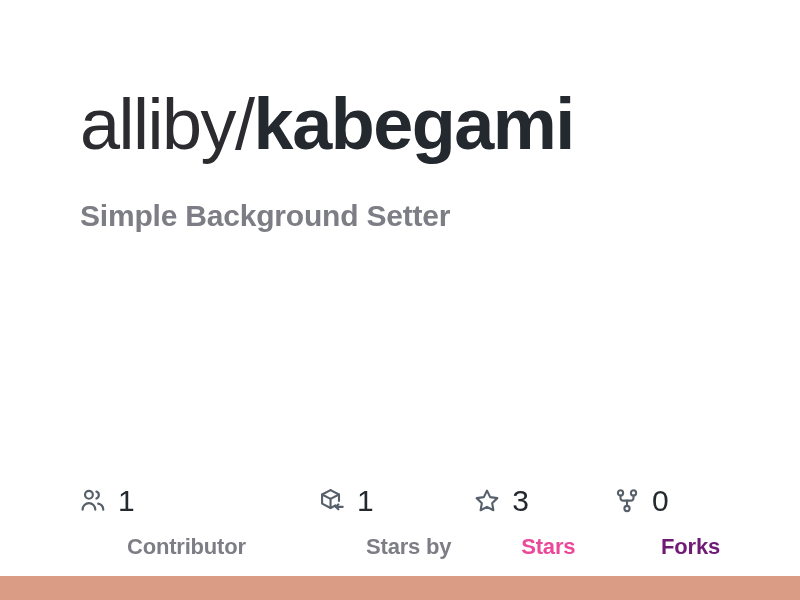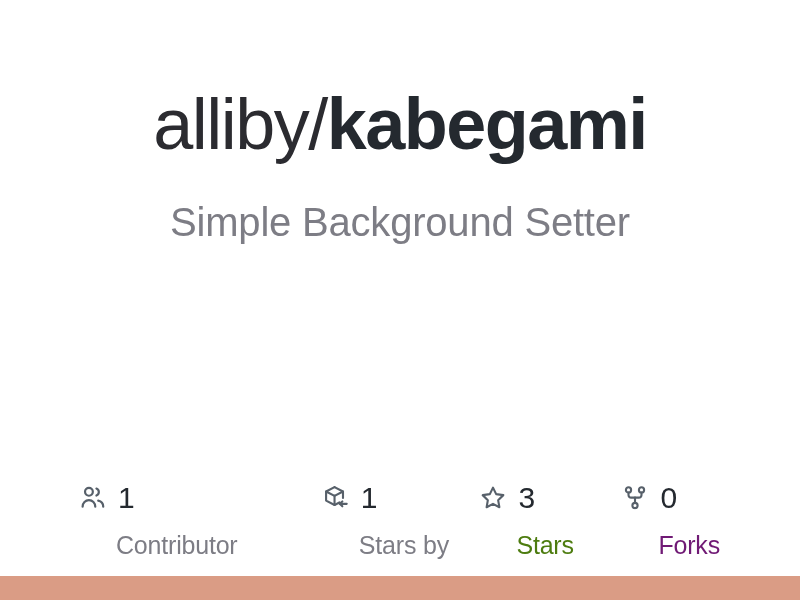--- a/index.html
+++ b/index.html
@@ -19,21 +19,20 @@
     position: absolute;
     left: 0;
     top: 0;
     width: 800px;
     height: 600px;
     background: #ffffff;
     box-sizing: border-box;
     padding: 0 80px;
     display: flex;
     flex-direction: column;
-    text-align: center;
   }
 
   .title-block {
     margin-top: 88px;
   }
 
   .repo-title {
     font-size: 72px;
     line-height: 1.0;
     color: #2b2b30;
@@ -51,24 +50,24 @@
     color: #2b2b30;
   }
   .repo-name {
     font-weight: 700;
     color: #24292f;
   }
 
   .repo-description {
     margin: 0;
     margin-top: 38px;
-    font-size: 40px;
+    font-size: 30px;
     line-height: 1.2;
     color: #7d7d85;
-    font-weight: 400;
+    font-weight: 700;
     letter-spacing: -0.2px;
     white-space: nowrap;
   }
 
   .spacer {
     flex: 1 1 auto;
   }
 
   .stats-row {
     display: flex;
@@ -108,26 +107,26 @@
   }
 
   .stat-value {
     font-size: 30px;
     line-height: 1;
     color: #24292f;
     font-weight: 400;
   }
 
   .stat-label {
-    font-size: 25px;
+    font-size: 22px;
     line-height: 1;
     color: #7d7d85;
-    font-weight: 400;
+    font-weight: 700;
     margin-top: 15px;
-    margin-left: 36px;
+    margin-left: 47px;
     white-space: nowrap;
     letter-spacing: -0.2px;
   }
 
   .accent-bar {
     position: absolute;
     left: 0;
     bottom: 0;
     width: 800px;
     height: 24px;
@@ -184,21 +183,21 @@
 
     <div class="stat stat-2">
       <div class="stat-top">
         <span class="stat-icon" style="color: rgb(87, 96, 106);">
           <svg viewBox="0 0 16 16" fill="none" stroke="currentColor" stroke-width="1.3" stroke-linecap="round" stroke-linejoin="round" aria-hidden="true">
             <path d="M8 1.6l1.95 4.0 4.4 0.63-3.18 3.1 0.75 4.37L8 11.64l-3.92 2.06 0.75-4.37L1.65 6.23l4.4-0.63z"></path>
           </svg>
         </span>
         <span class="stat-value">3</span>
       </div>
-      <span class="stat-label" style="color: #4d7c0f;">Stars</span>
+      <span class="stat-label" style="color: #ec4899;">Stars</span>
     </div>
 
     <div class="stat stat-3">
       <div class="stat-top">
         <span class="stat-icon" style="color: rgb(87, 96, 106);">
           <svg viewBox="0 0 16 16" fill="none" stroke="currentColor" stroke-width="1.3" stroke-linecap="round" stroke-linejoin="round" aria-hidden="true">
             <circle cx="4.0" cy="3.0" r="1.6"></circle>
             <circle cx="12.0" cy="3.0" r="1.6"></circle>
             <circle cx="8.0" cy="12.6" r="1.6"></circle>
             <path d="M4.0 4.6v1.6a1.6 1.6 0 0 0 1.6 1.6h4.8A1.6 1.6 0 0 0 12.0 6.2V4.6"></path>

